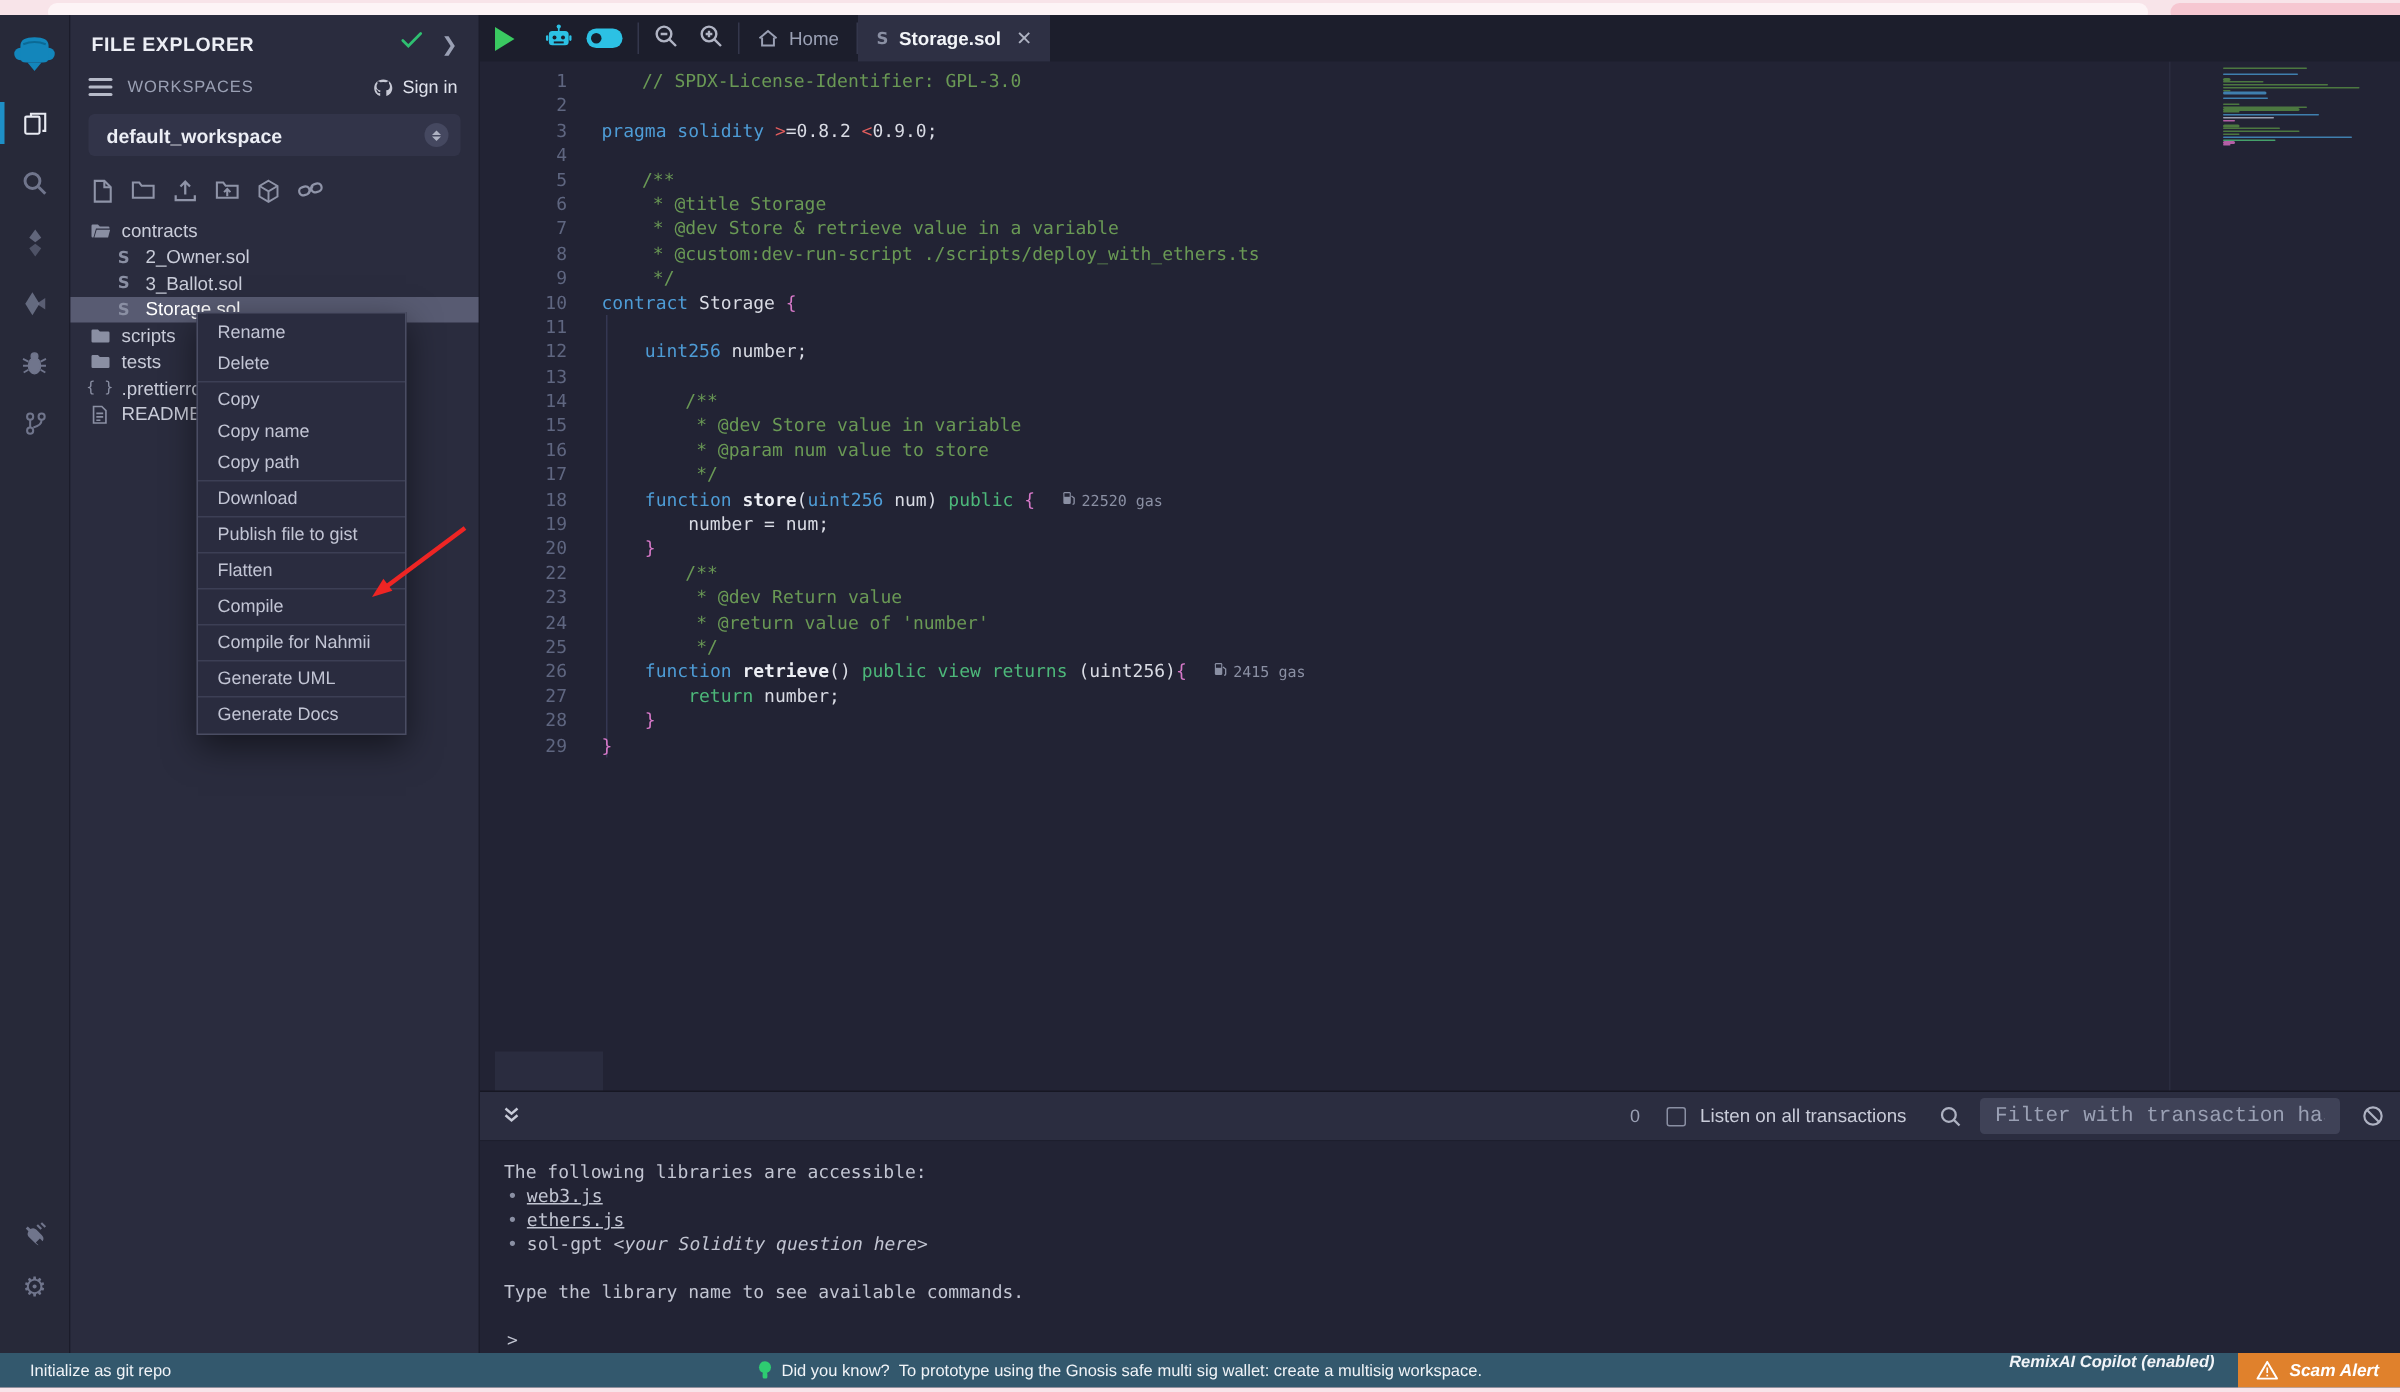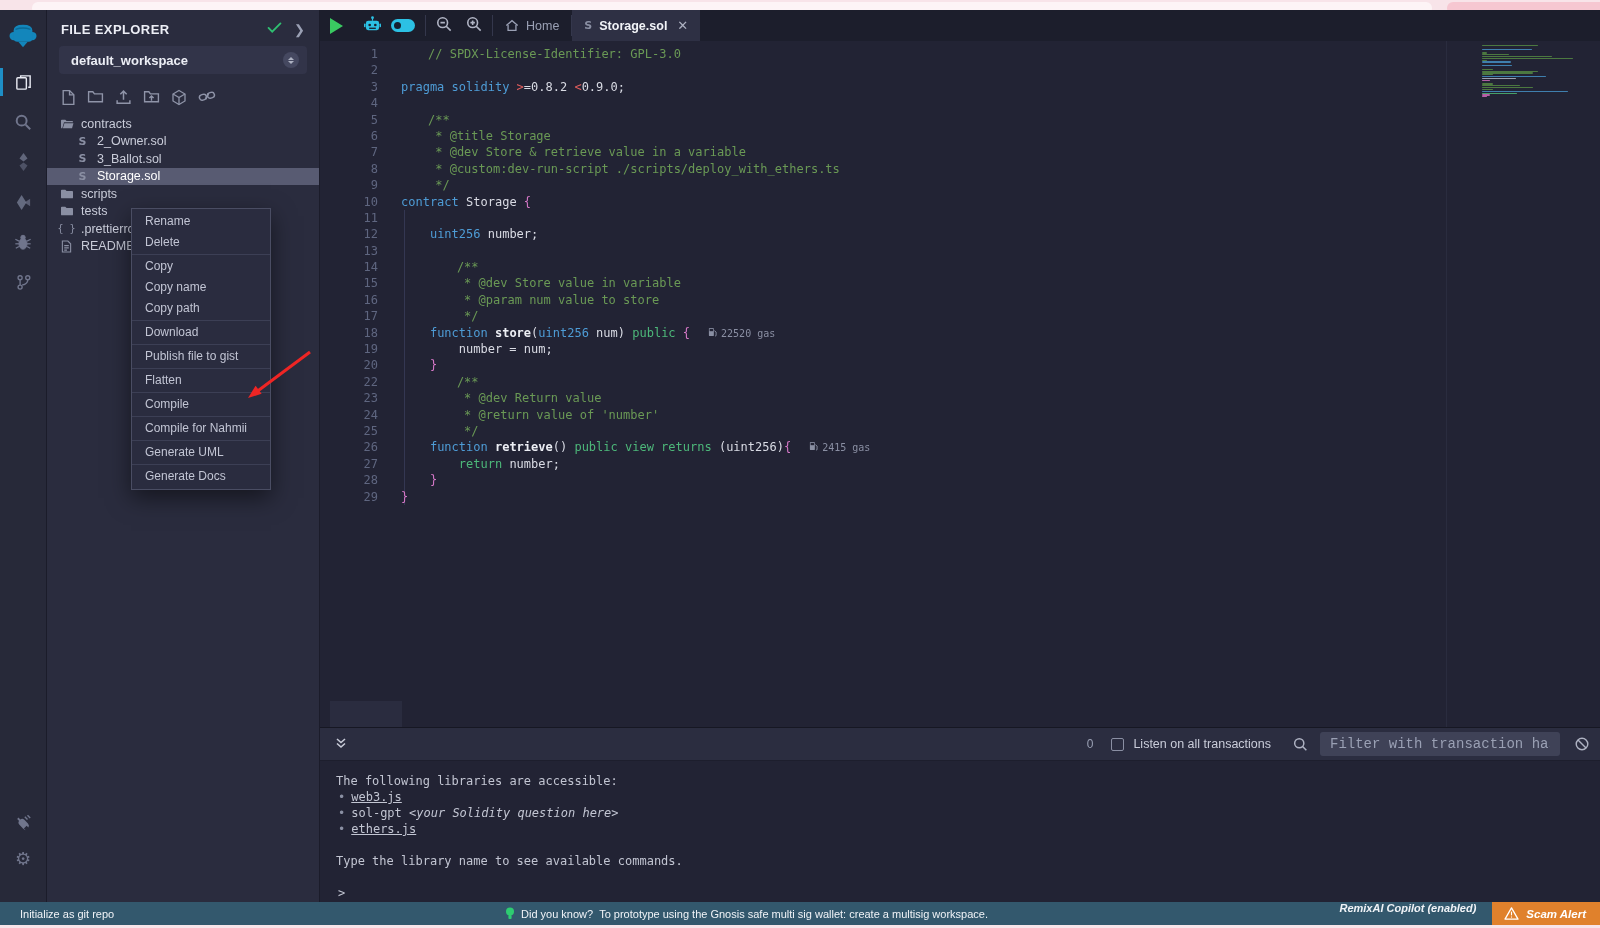--- a/index.html
+++ b/index.html
@@ -208,20 +208,34 @@
 
     <section class="side-panel">
       <div class="sp-header">
         <span class="sp-title">FILE EXPLORER</span>
         <span>
           <svg width="15" height="11" viewBox="0 0 16 12">
               <path d="M1.5 6.5 L5.5 10.5 L14.5 1.5" stroke="#2fbf71" stroke-width="2" fill="none" stroke-linecap="round"></path>
             </svg>
         </span>
         <span class="chev">❯</span>
+      </div>
+      <div class="ws-row">
+        <span class="hamburger">
+            <div></div>
+            <div></div>
+            <div></div>
+          </span>
+        <span class="ws-label">WORKSPACES</span>
+        <span class="signin">
+          <svg width="15" height="13" viewBox="0 0 16 14">
+            <path d="M8 1 C4 1 1.5 3.8 1.5 7.2 C1.5 10 3.3 12.3 5.8 13 L5.8 10.8 Q4 11.2 3.6 9.8 Q3.3 9 2.7 8.7 Q2.2 8.3 3 8.3 Q3.9 8.4 4.4 9.3 Q5 10.3 5.9 9.9 L6 9 Q3.2 8.5 3.2 5.9 Q3.2 4.9 3.9 4.2 Q3.6 3.4 4 2.4 Q5 2.4 5.9 3.1 Q8 2.6 10.1 3.1 Q11 2.4 12 2.4 Q12.4 3.4 12.1 4.2 Q12.8 4.9 12.8 5.9 Q12.8 8.5 10 9 L10.2 9.6 V13 C12.7 12.3 14.5 10 14.5 7.2 C14.5 3.8 12 1 8 1 Z" fill="#c6c8d4"></path>
+          </svg>
+          <span>Sign in</span>
+        </span>
       </div>
       <div class="ws-select">
         <span class="ws-name">default_workspace</span>
         <span class="sort-badge">
             <i class="up"></i>
             <i class="dn"></i>
           </span>
       </div>
       <div class="fe-toolbar">
         <span>
@@ -503,22 +517,22 @@
             <svg width="16" height="16" viewBox="0 0 18 18" stroke="currentColor" stroke-width="1.6" fill="none">
                 <circle cx="9" cy="9" r="6.5"></circle>
                 <path d="M4.5 4.5 L13.5 13.5"></path>
               </svg>
           </span>
         </div>
         <div class="term-body">
           <div>
               <div class="term-line"><span>The following libraries are accessible:</span></div>
               <div class="term-line"><span class="bullet">•</span><span class="term-link">web3.js</span></div>
+              <div class="term-line"><span class="bullet">•</span><span class="term-link">ethers.js</span></div>
               <div class="term-line"><span class="bullet">•</span><span>sol-gpt </span><span class="term-italic">&lt;your Solidity question here&gt;</span></div>
-              <div class="term-line"><span class="bullet">•</span><span class="term-link">ethers.js</span></div>
               <div class="term-line"><span>&nbsp;</span></div>
               <div class="term-line"><span>Type the library name to see available commands.</span></div>
             </div>
           <div class="prompt">&gt;</div>
         </div>
       </div>
     </section>
   </div>
 
   <div class="status-bar">

